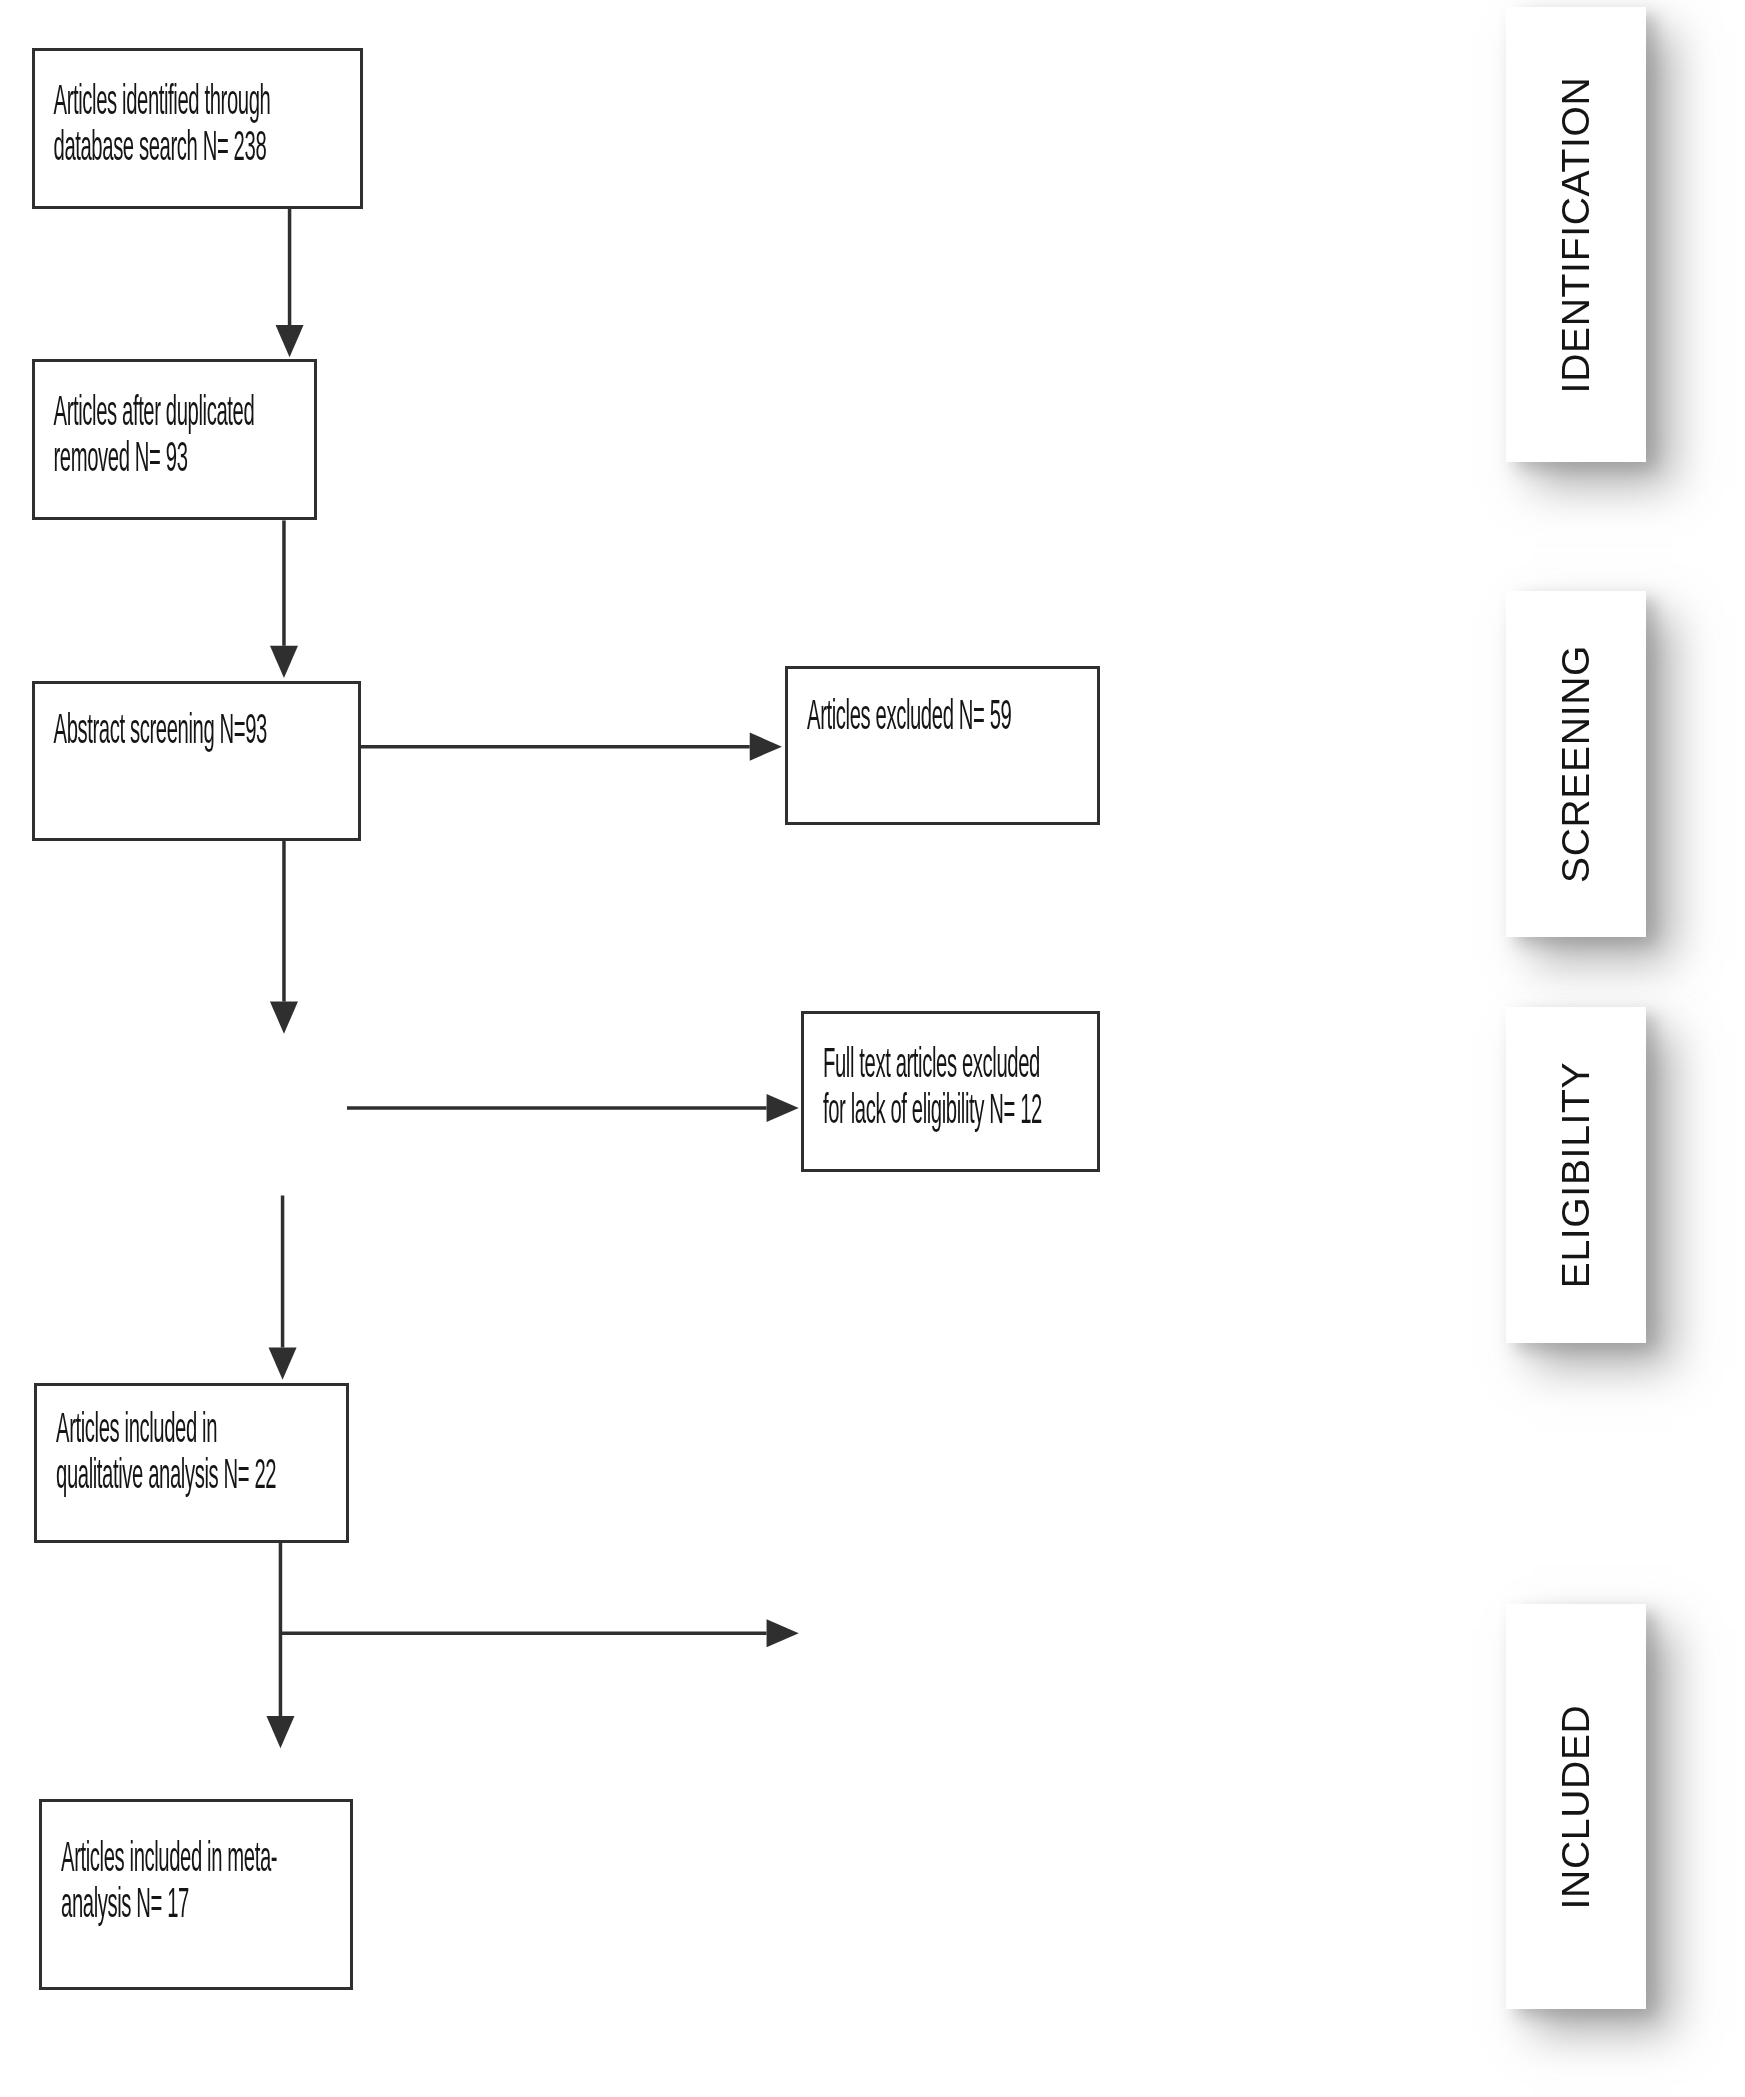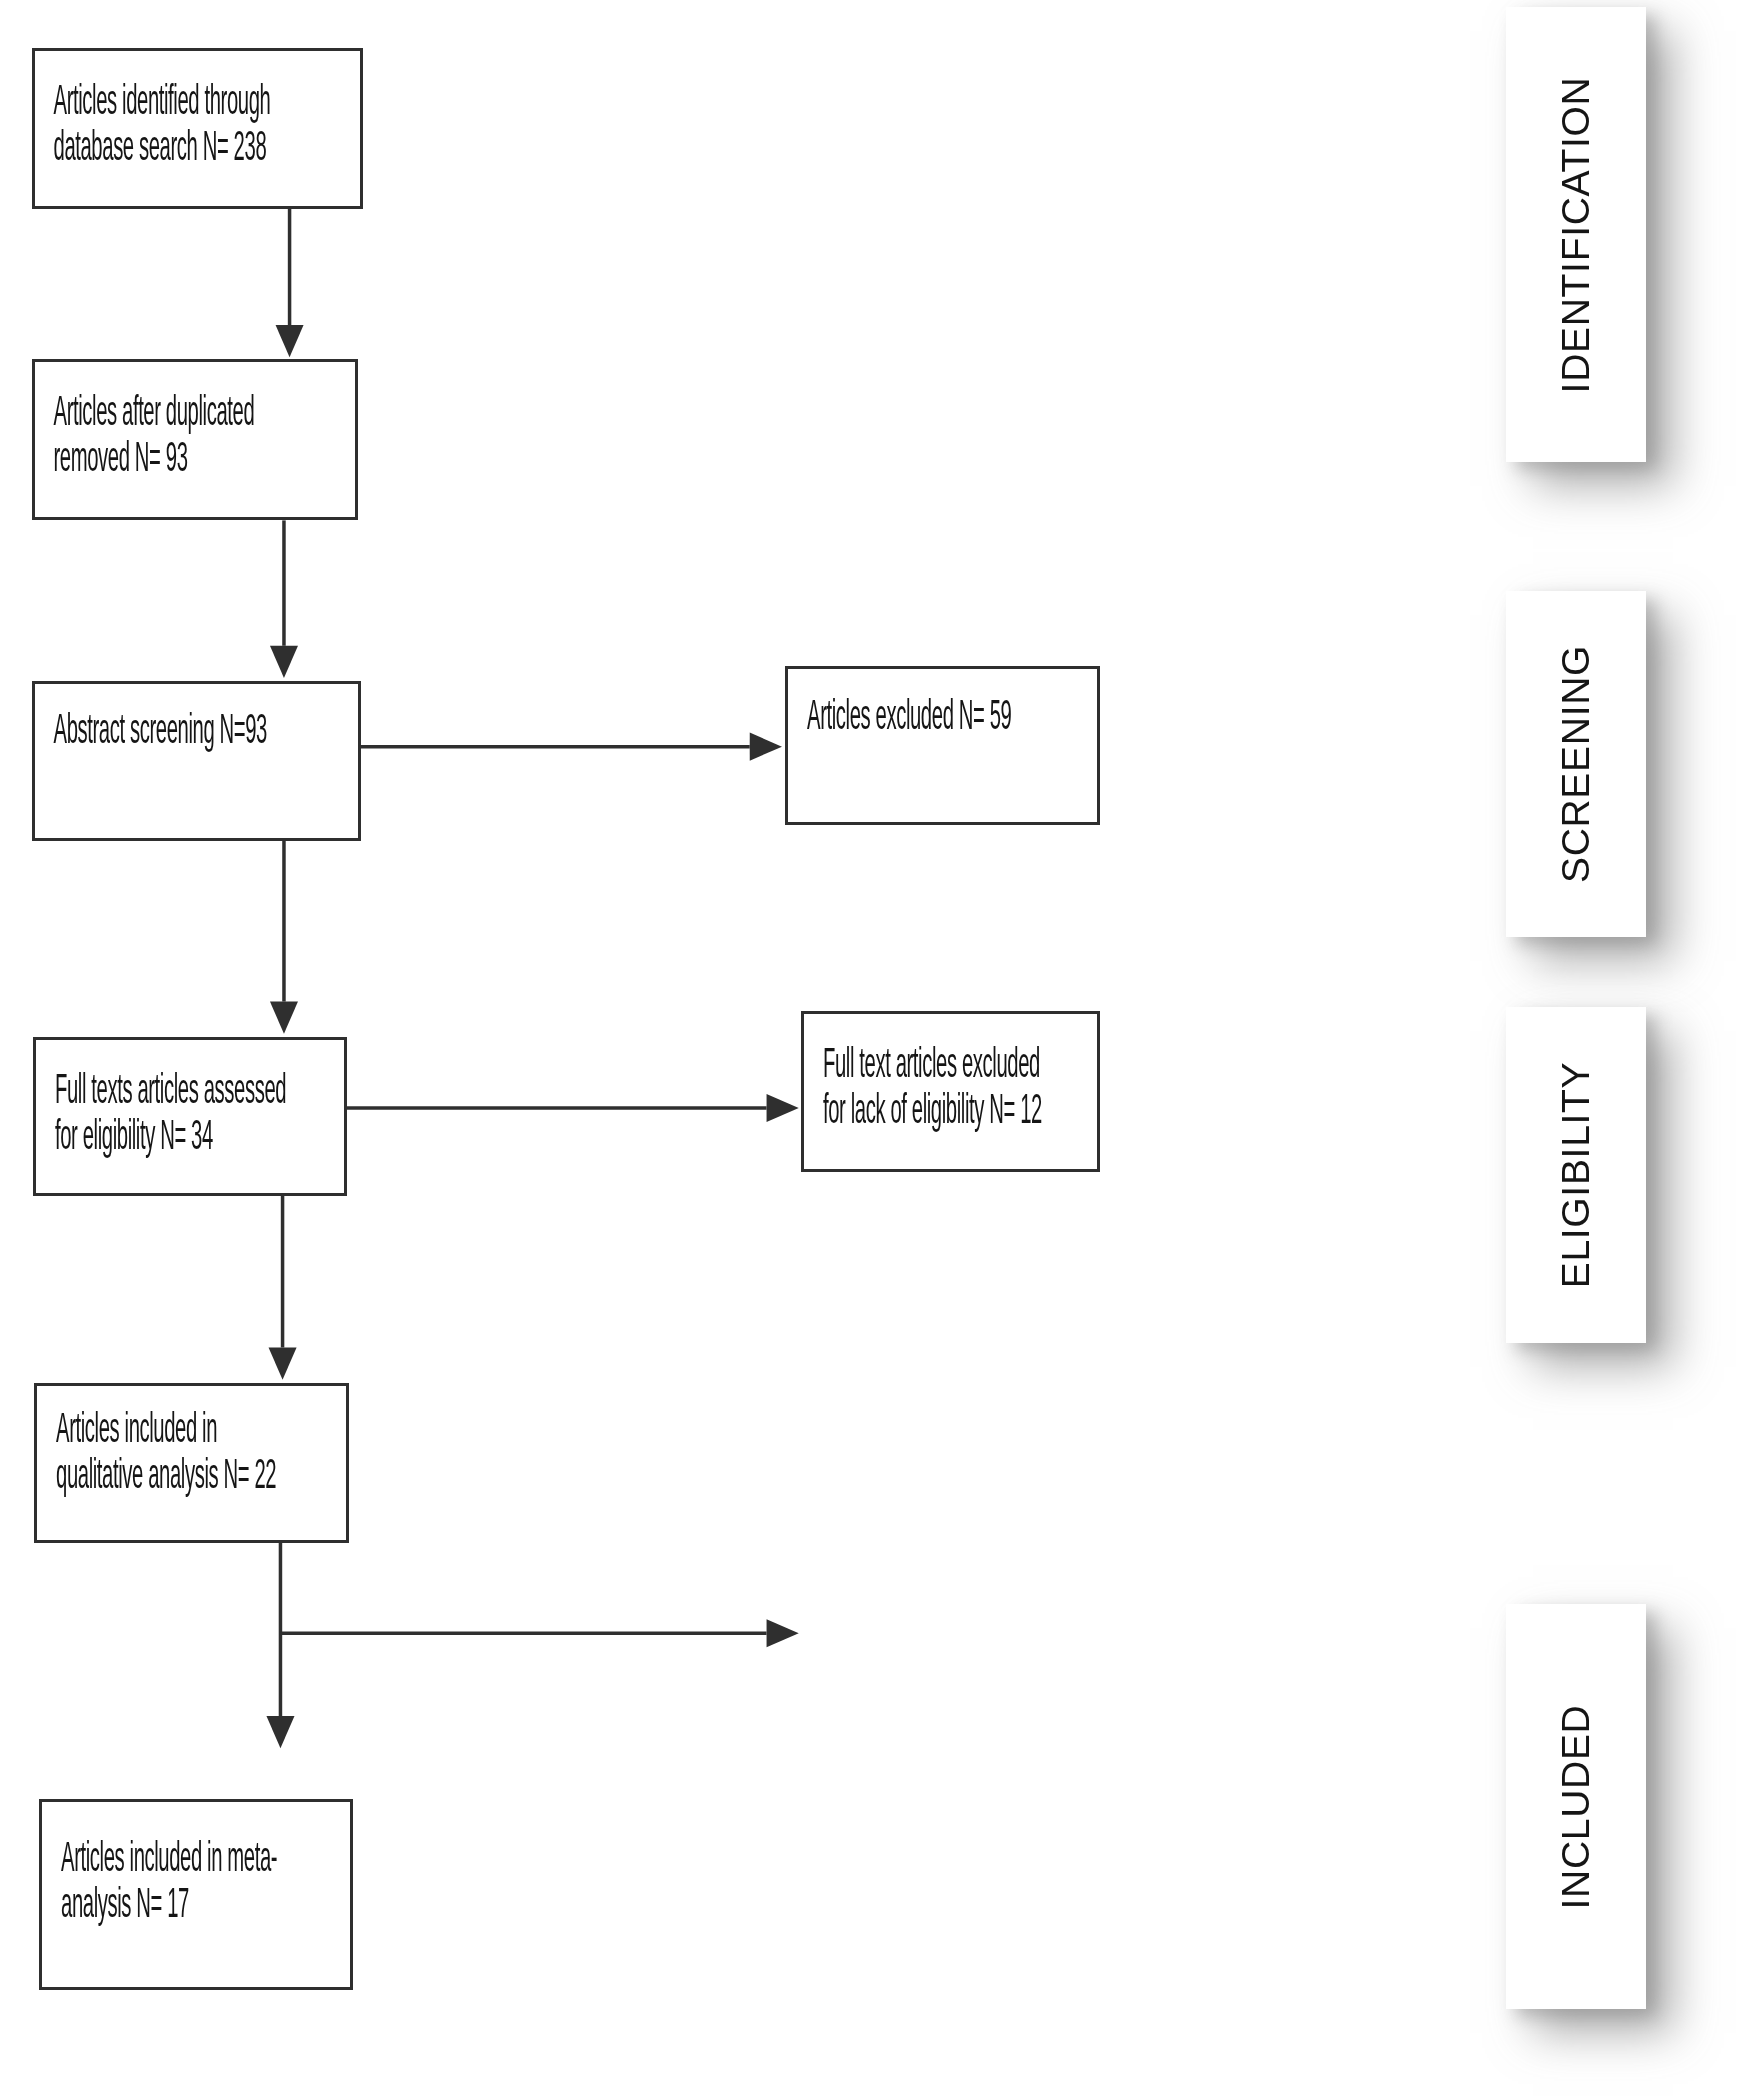--- a/index.html
+++ b/index.html
@@ -24,21 +24,21 @@
   .box-text{
     font-size:20.3px;
     line-height:22.4px;
     letter-spacing:-0.4px;
     white-space:pre;
     transform:scaleY(2.1);
     transform-origin:left top;
     color:#151515;
   }
   #b1{left:31.5px;  top:48px;   width:331px; height:161px; padding-top:25px;}
-  #b2{left:31.5px;  top:359px;  width:326px; height:161px; padding-top:25px;}
+  #b2{left:31.5px;  top:359px;  width:285px; height:161px; padding-top:25px;}
   #b3{left:31.5px;  top:681px;  width:329px; height:160px; padding-top:21px;}
   #b4{left:33px;  top:1037px; width:314px; height:159px; padding-top:25px;}
   #b5{left:34px;  top:1383px; width:315px; height:160px; padding-top:18px;}
   #b6{left:39px;  top:1751px; width:314px; height:191px; padding-top:31px;margin-top:48px;}
   #r1{left:785px;top:666px;  width:315px; height:159px; padding-top:22.4px;}
   #r2{left:801px;top:1011px; width:299px; height:161px; padding-top:25px;}
   #r3{left:801px;top:1564px; width:313px; height:249px; padding-top:31px;}
   
   .stage-card{
     position:absolute;
@@ -96,24 +96,20 @@
 
   <div class="fbox" id="b2">
     <div class="box-text">Articles after duplicated
 removed N= 93</div>
   </div>
 
   <div class="fbox" id="b3">
     <div class="box-text">Abstract screening N=93</div>
   </div>
 
-  <div class="fbox" id="b4">
-    <div class="box-text">Full texts articles assessed
-for eligibility N= 34</div>
-  </div>
 
   <div class="fbox" id="b5">
     <div class="box-text">Articles included in
 qualitative analysis N= 22</div>
   </div>
 
   <div class="fbox" id="b6">
     <div class="box-text">Articles included in meta-
 analysis N= 17</div>
   </div>

